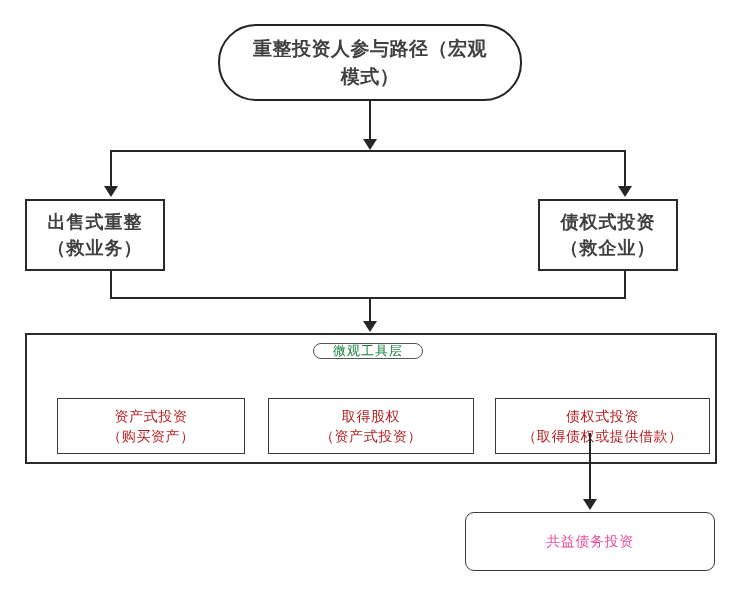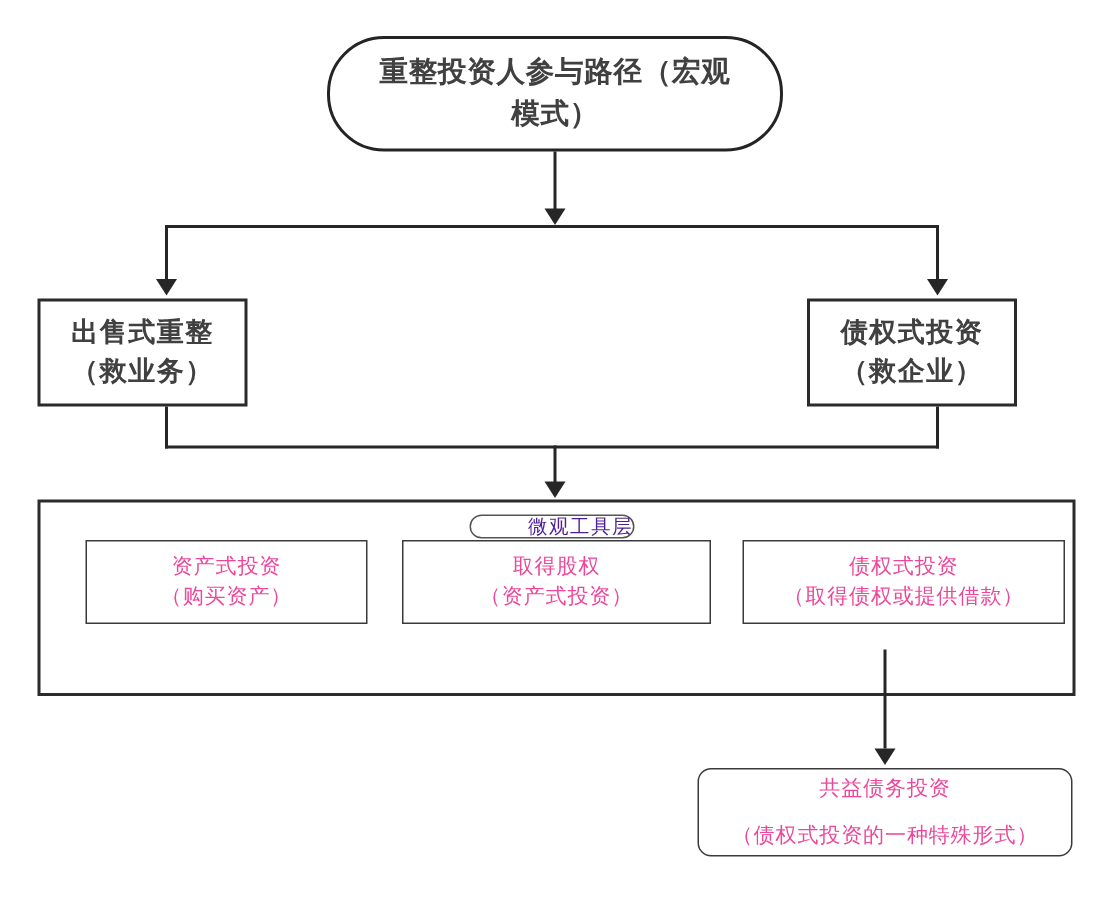--- a/index.html
+++ b/index.html
@@ -75,33 +75,33 @@
     left: 313px;
     top: 343px;
     width: 110px;
     height: 16px;
     box-sizing: border-box;
     border: 1.6px solid #555;
     border-radius: 14px;
     background: #ffffff;
     display: flex;
     align-items: center;
-    justify-content: flex-end;
+    justify-content: center;
     font-size: 13px;
-    color: #4c1d95;
+    color: #15803d;
     letter-spacing: 1px;
   }
 
   
   .tool {
-    top: 360px;
+    top: 398px;
     height: 56px;
     border: 1.6px solid #3a3a3a;
     font-size: 14px;
-    color: #ec4899;
+    color: #b91c1c;
     letter-spacing: 0.6px;
   }
   #tool-asset  { left: 57px;  width: 188px; }
   #tool-equity { left: 268px; width: 206px; }
   #tool-debt   { left: 495px; width: 215px; }
 
   
   .bottom-node {
     left: 465px;
     top: 512px;
@@ -187,16 +187,15 @@
   <div class="node tool" id="tool-debt">
     <span class="ln">债权式投资</span>
     <span class="ln">（取得债权或提供借款）</span>
   </div>
 
   <div class="ln-v" style="left:589px; top:433px; height:66px;"></div>
   <div class="arrowhead" style="left:583px; top:499px;"></div>
 
   <div class="node bottom-node">
     <span class="ln">共益债务投资</span>
-    <span class="ln">（债权式投资的一种特殊形式）</span>
   </div>
 
 </div>
 
 </body></html>

